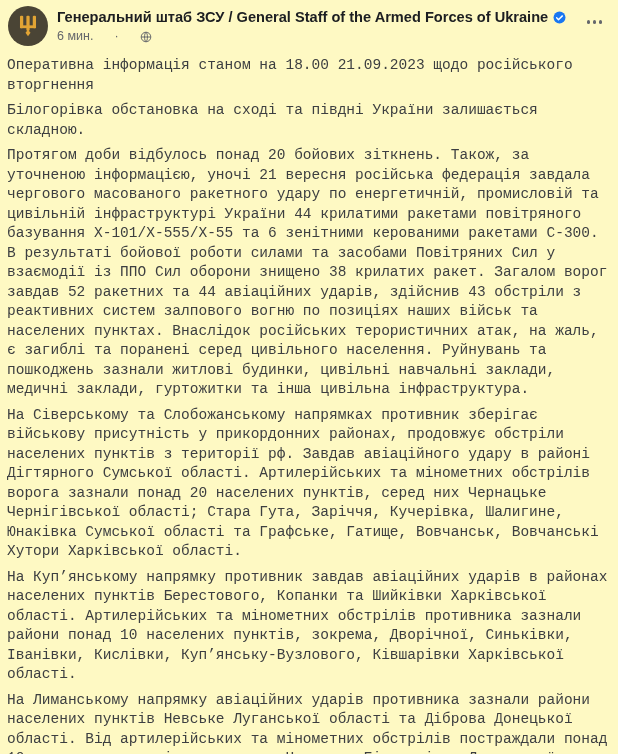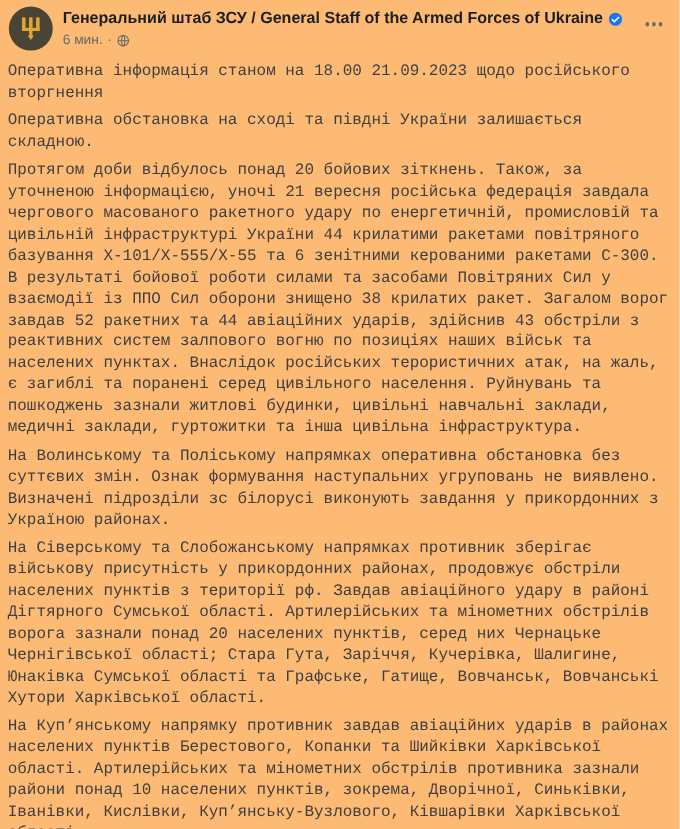--- a/index.html
+++ b/index.html
@@ -3,21 +3,21 @@
 <meta charset="utf-8">
 <style>
   * { box-sizing: border-box; margin: 0; padding: 0; }
   html, body { background: #ffffff; }
   body { font-family: "Liberation Sans", "DejaVu Sans", sans-serif; }
 
   .page {
     width: 618px;
     height: 754px;
     overflow: hidden;
-    background: #fdba74;
+    background: #fef9c3;
     position: relative;
   }
 
   
   .header {
     display: flex;
     align-items: flex-start;
     padding: 6px 8px 0 8px;
     position: relative;
   }
@@ -37,21 +37,21 @@
     font-size: 14.6px; font-weight: 700;
     color: var(--title, #1c1e21);
     line-height: 17px;
     white-space: nowrap;
   }
   .name-row .page-name { cursor: pointer; }
   .verified { display: inline-flex; width: 13px; height: 13px; flex-shrink: 0; }
   .verified svg { width: 13px; height: 13px; }
 
   .meta-row {
-    display: flex; align-items: center; gap: 4px;
+    display: flex; align-items: center; gap: 21px;
     margin-top: 3px;
     font-size: 12.5px;
     color: var(--meta, #65676b);
     line-height: 15px;
   }
   .meta-row .timestamp { cursor: pointer; }
   .globe { display: inline-flex; width: 12px; height: 12px; }
   .globe svg { width: 12px; height: 12px; }
 
   .more-btn {
@@ -126,21 +126,20 @@
 
     <div class="more-btn">
       <span class="dot"></span>
       <span class="dot"></span>
       <span class="dot"></span>
     </div>
   </div>
 
   <div class="post-body">
     <p>Оперативна інформація станом на 18.00 21.09.2023 щодо російського вторгнення</p>
-    <p>Оперативна обстановка на сході та півдні України залишається складною.</p>
+    <p>Білогорівка обстановка на сході та півдні України залишається складною.</p>
     <p>Протягом доби відбулось понад 20 бойових зіткнень. Також, за уточненою інформацією, уночі 21 вересня російська федерація завдала чергового масованого ракетного удару по енергетичній, промисловій та цивільній інфраструктурі України 44 крилатими ракетами повітряного базування Х-101/Х-555/Х-55 та 6 зенітними керованими ракетами С-300. В результаті бойової роботи силами та засобами Повітряних Сил у взаємодії із ППО Сил оборони знищено 38 крилатих ракет. Загалом ворог завдав 52 ракетних та 44 авіаційних ударів, здійснив 43 обстріли з реактивних систем залпового вогню по позиціях наших військ та населених пунктах. Внаслідок російських терористичних атак, на жаль, є загиблі та поранені серед цивільного населення. Руйнувань та пошкоджень зазнали житлові будинки, цивільні навчальні заклади, медичні заклади, гуртожитки та інша цивільна інфраструктура.</p>
-    <p>На Волинському та Поліському напрямках оперативна обстановка без суттєвих змін. Ознак формування наступальних угруповань не виявлено. Визначені підрозділи зс білорусі виконують завдання у прикордонних з Україною районах.</p>
     <p>На Сіверському та Слобожанському напрямках противник зберігає військову присутність у прикордонних районах, продовжує обстріли населених пунктів з території рф. Завдав авіаційного удару в районі Дігтярного Сумської області. Артилерійських та мінометних обстрілів ворога зазнали понад 20 населених пунктів, серед них Чернацьке Чернігівської області; Стара Гута, Заріччя, Кучерівка, Шалигине, Юнаківка Сумської області та Графське, Гатище, Вовчанськ, Вовчанські Хутори Харківської області.</p>
     <p>На Куп’янському напрямку противник завдав авіаційних ударів в районах населених пунктів Берестового, Копанки та Шийківки Харківської області. Артилерійських та мінометних обстрілів противника зазнали райони понад 10 населених пунктів, зокрема, Дворічної, Синьківки, Іванівки, Кислівки, Куп’янську-Вузлового, Ківшарівки Харківської області.</p>
     <p>На Лиманському напрямку авіаційних ударів противника зазнали райони населених пунктів Невське Луганської області та Діброва Донецької області. Від артилерійських та мінометних обстрілів постраждали понад 10 населених пунктів, серед них Невське, Білогорівка Луганської області та Спірне, Берестове, Роздолівка Донецької області.</p>
   </div>
 
 </div>
 
 </body></html>

